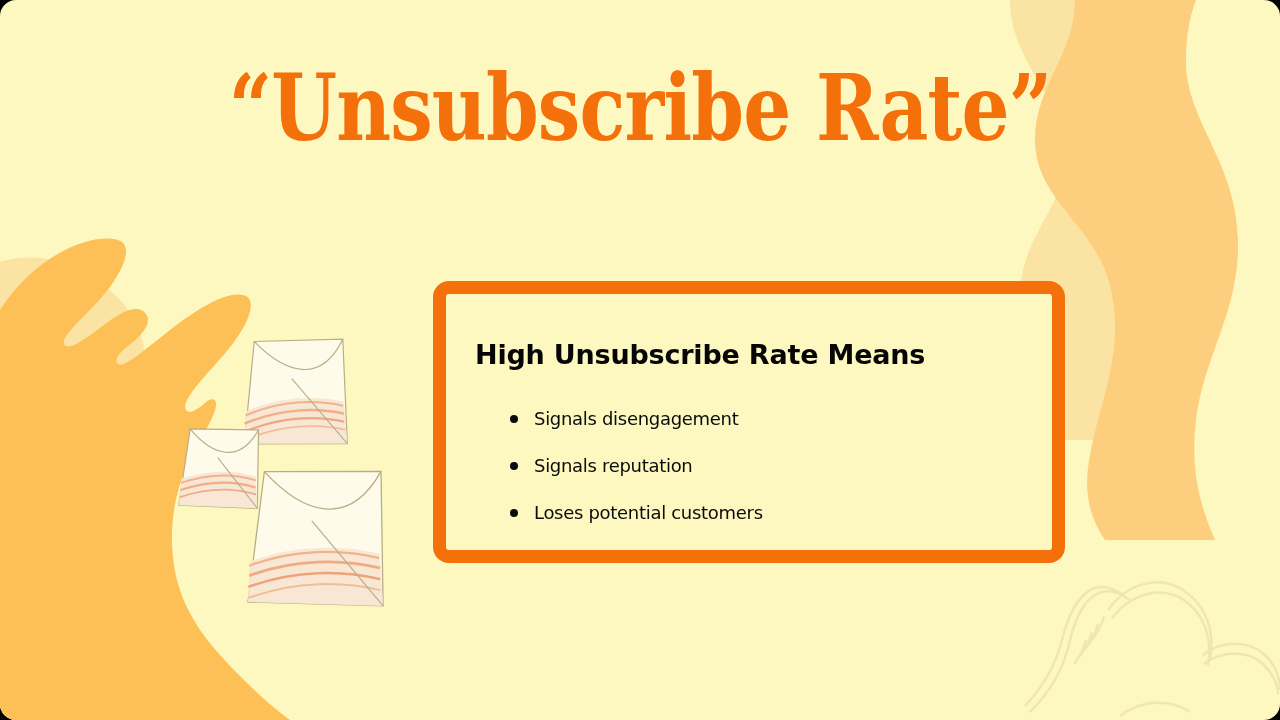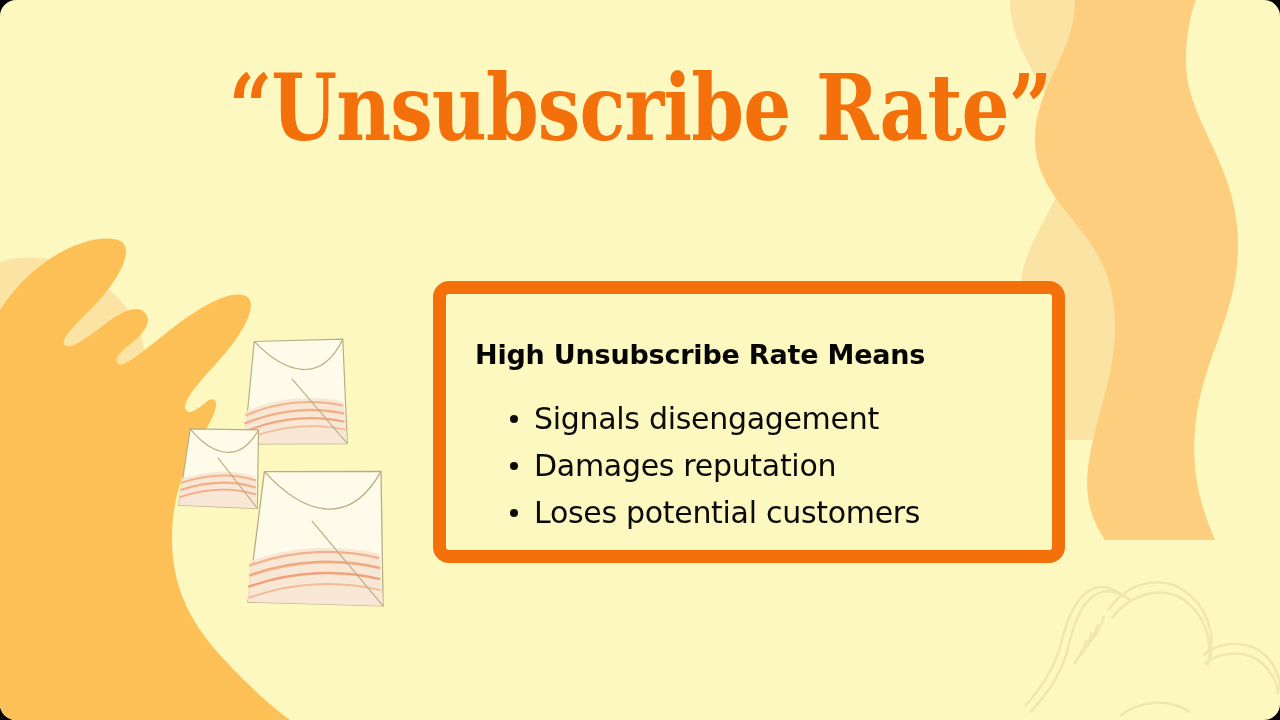--- a/index.html
+++ b/index.html
@@ -87,21 +87,21 @@
     padding: 0;
     list-style: none;
   }
   .bullet-item {
     position: relative;
     padding-left: 40px;
     height: 47px;
     line-height: 47px;
     font-family: "DejaVu Sans", sans-serif;
     font-weight: 400;
-    font-size: 30px;
+    font-size: 18px;
     color: #0b0b0b;
     letter-spacing: -0.3px;
     white-space: nowrap;
   }
   .bullet-item .dot {
     position: absolute;
     left: 16px;
     top: 50%;
     width: 8px;
     height: 8px;
@@ -195,21 +195,21 @@
   <div class="card">
     <div class="card-inner">
       <div class="card-heading">High Unsubscribe Rate Means</div>
       <ul class="bullet-list">
         <li class="bullet-item">
           <span class="dot"></span>
           <span>Signals disengagement</span>
         </li>
         <li class="bullet-item">
           <span class="dot"></span>
-          <span>Damages reputation</span>
+          <span>Signals reputation</span>
         </li>
         <li class="bullet-item">
           <span class="dot"></span>
           <span>Loses potential customers</span>
         </li>
       </ul>
     </div>
   </div>
 
 </div>

